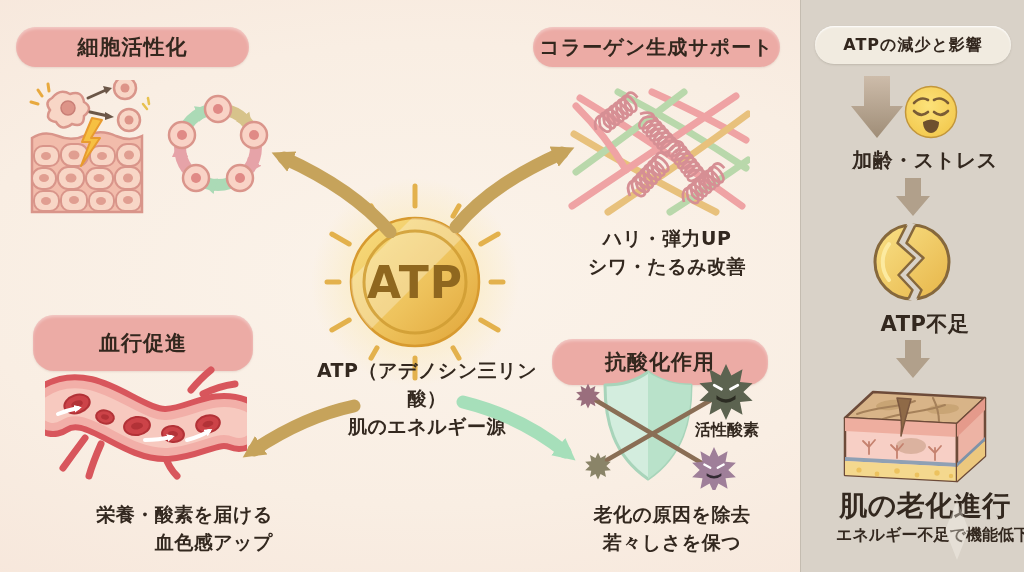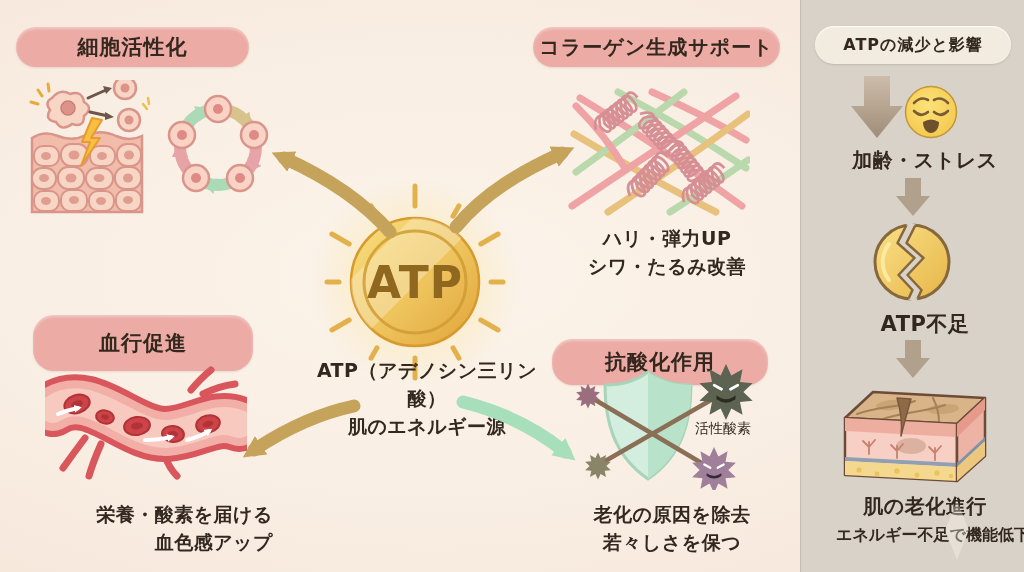--- a/index.html
+++ b/index.html
@@ -18,21 +18,21 @@
     background:#ecaba5; border-radius:21px; font-weight:bold; font-size:21px;
     color:#33271e; letter-spacing:1px;
     box-shadow: inset 0 2px 3px rgba(255,255,255,.35), 0 1px 2px rgba(160,110,100,.18);
   }
   .badge--sidebar { background:#f1ebe0; box-shadow: inset 0 1px 2px #fff, 0 1px 2px rgba(120,110,95,.25); font-size:16px; }
   .caption {
     position:absolute; text-align:center; font-weight:bold; font-size:19px;
     color:#33281f; line-height:28px; letter-spacing:0.5px;padding-left:24px;
   }
   .caption--sm { font-size:16px; line-height:22px; letter-spacing:0; }
-  .annotation { position:absolute; font-weight:normal; font-size:14px; color:#33281f; }
+  .annotation { position:absolute; font-weight:bold; font-size:16px; color:#33281f; }
   .abs { position:absolute; }
   svg { display:block; }
   .watermark {
     position:absolute; left:936px; top:500px; width:42px; height:60px; opacity:.35;
     background:#fbf8f2;
     -webkit-clip-path:polygon(50% 0%, 78% 50%, 50% 100%, 22% 50%);
     clip-path:polygon(50% 0%, 78% 50%, 50% 100%, 22% 50%);
   }
 </style>
 </head>
@@ -446,18 +446,18 @@
       </g>
 
       <polygon points="118,46 146,20 146,78 118,103" fill="#edb3a4" stroke="#6d4b39" stroke-width="2.5" stroke-linejoin="round"></polygon>
       <polygon points="118,46 146,20 146,32 118,59" fill="#e59a8b"></polygon>
       <polygon points="118,85 146,59 146,63 118,89" fill="#7f93a8"></polygon>
       <polygon points="118,89 146,63 146,78 118,103" fill="#ecc87e"></polygon>
 
       <path d="M58,20 Q64,40 62,58 Q66,42 72,21 Z" fill="#8f6a47" stroke="#7a573f" stroke-width="1.5" stroke-linejoin="round"></path>
     </svg>
 
-    <div class="caption" style="left:0; top:492px; width:224px; font-size:20px;">肌の老化進行</div>
+    <div class="caption" style="left:0; top:492px; width:224px; font-size:28px;">肌の老化進行</div>
     <div class="caption caption--sm" style="left:0; top:524px; width:224px;margin-left:8px;">エネルギー不足で機能低下</div>
   </div>
 
   <div class="watermark"></div>
 </div>
 
 </body></html>

